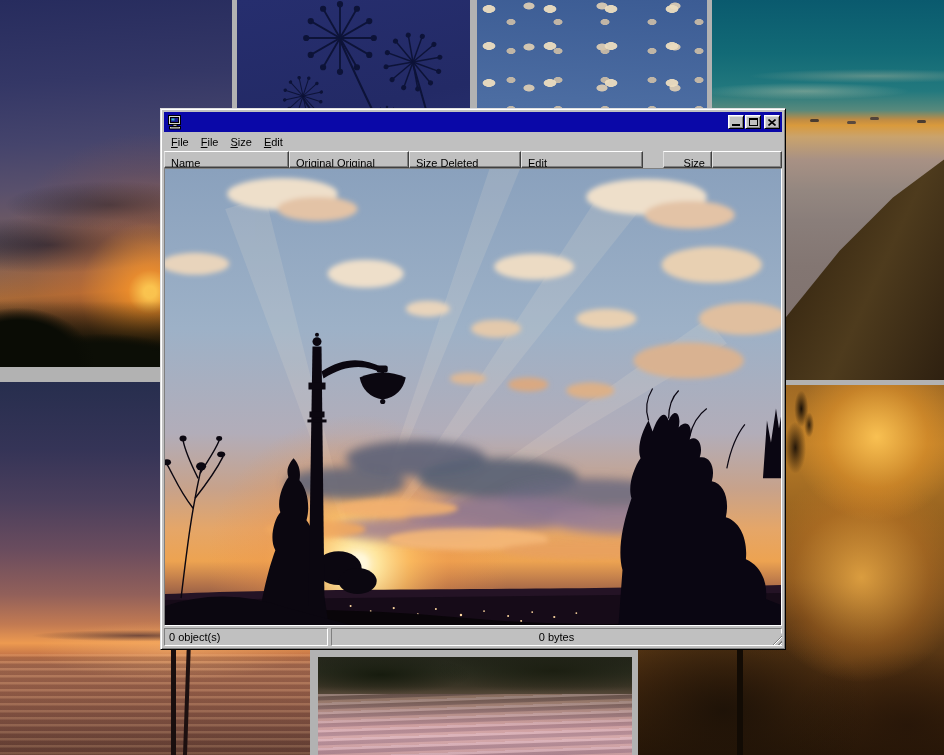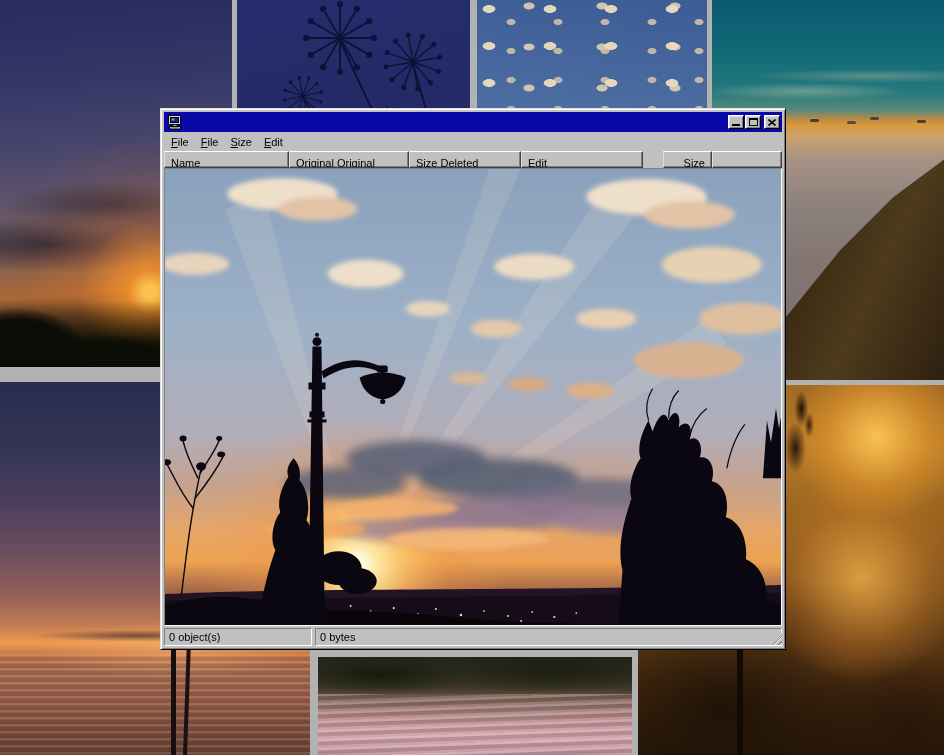--- a/index.html
+++ b/index.html
@@ -106,22 +106,22 @@
     box-shadow:inset -1px -1px 0 #808080;cursor:default;}
   .hdr-cell.num{text-align:right;margin-left:20px;}
   .hdr-cell.rest{flex:1;}
   .listview{flex:1;position:relative;overflow:hidden;
     border-top:1px solid #808080;border-left:1px solid #808080;border-right:1px solid #fff;border-bottom:1px solid #fff;
     background:#8da3bd;}
   .listview svg{display:block;width:100%;height:100%;}
   .statusbar{height:18px;flex:0 0 18px;display:flex;align-items:stretch;margin-top:2px;position:relative;}
   .status-panel{box-sizing:border-box;padding:2px 4px 0;
     border:1px solid;border-color:#808080 #fff #fff #808080;white-space:nowrap;overflow:hidden;}
-  .status-panel.p1{width:148px;margin-right:3px;}
-  .status-panel.p2{flex:1;}
+  .status-panel.p1{width:164px;margin-right:3px;}
+  .status-panel.p2{flex:1;text-align:center;}
   .grip{position:absolute;right:0;bottom:1px;width:12px;height:12px;
     clip-path:polygon(100% 0,100% 100%,0 100%);
     background:repeating-linear-gradient(135deg, #c0c0c0 0 2px, #808080 2px 3px, #fff 3px 4px);}
 </style>
 </head>
 <body>
 
 <div class="tile tileA">
     <div class="trees"></div>
   </div>

